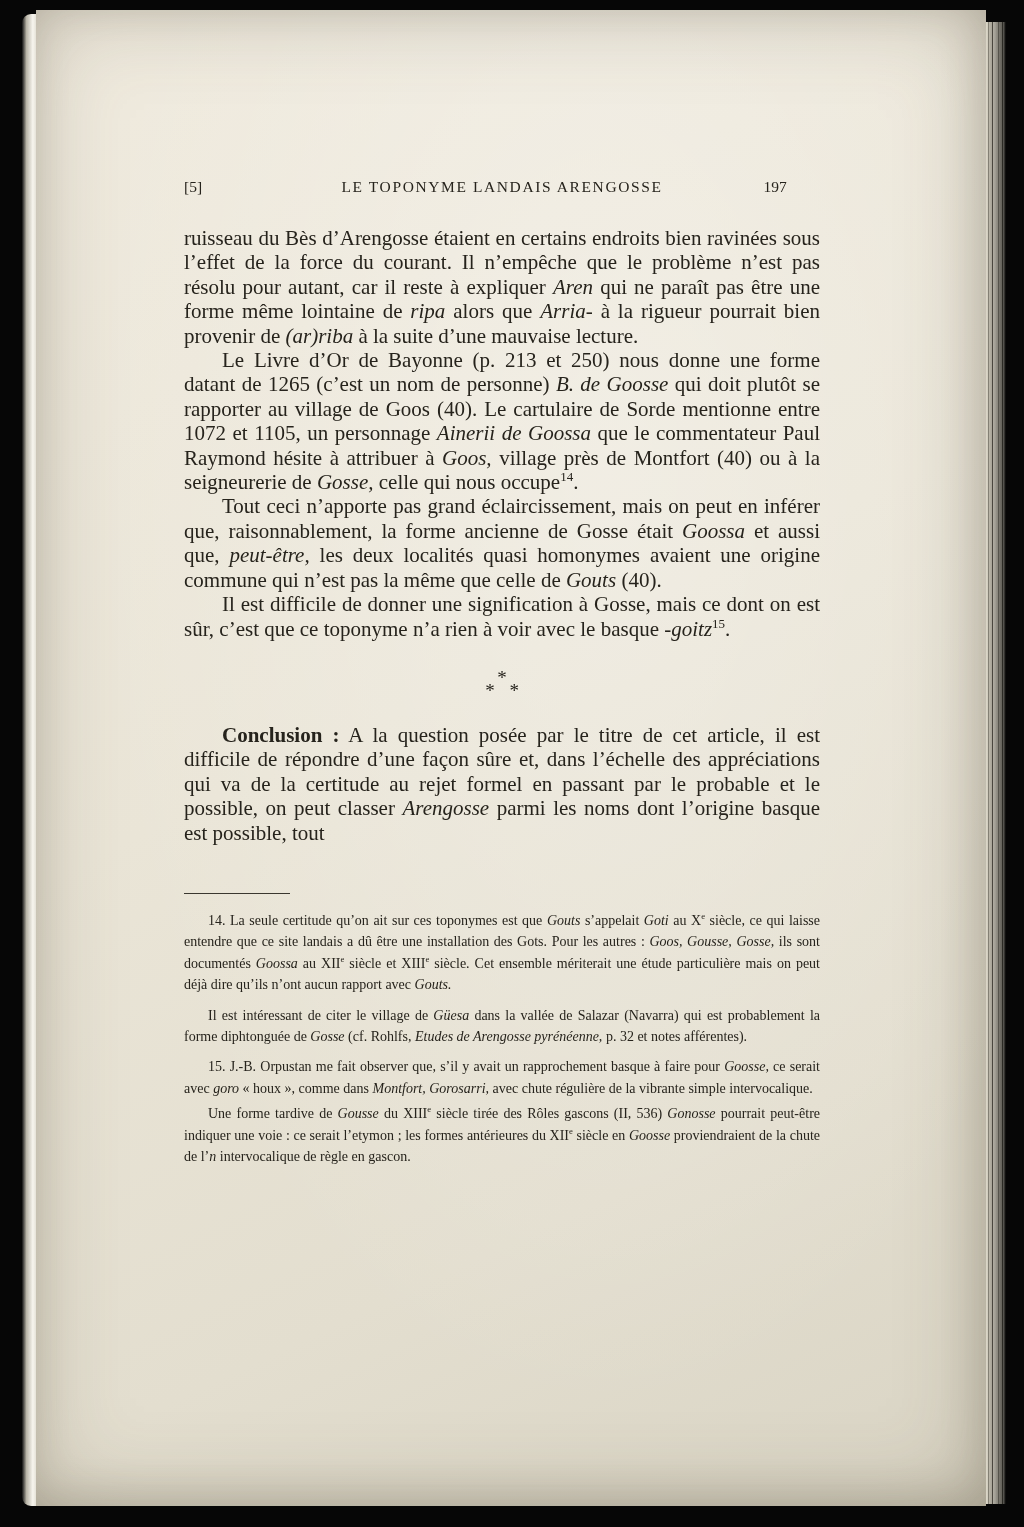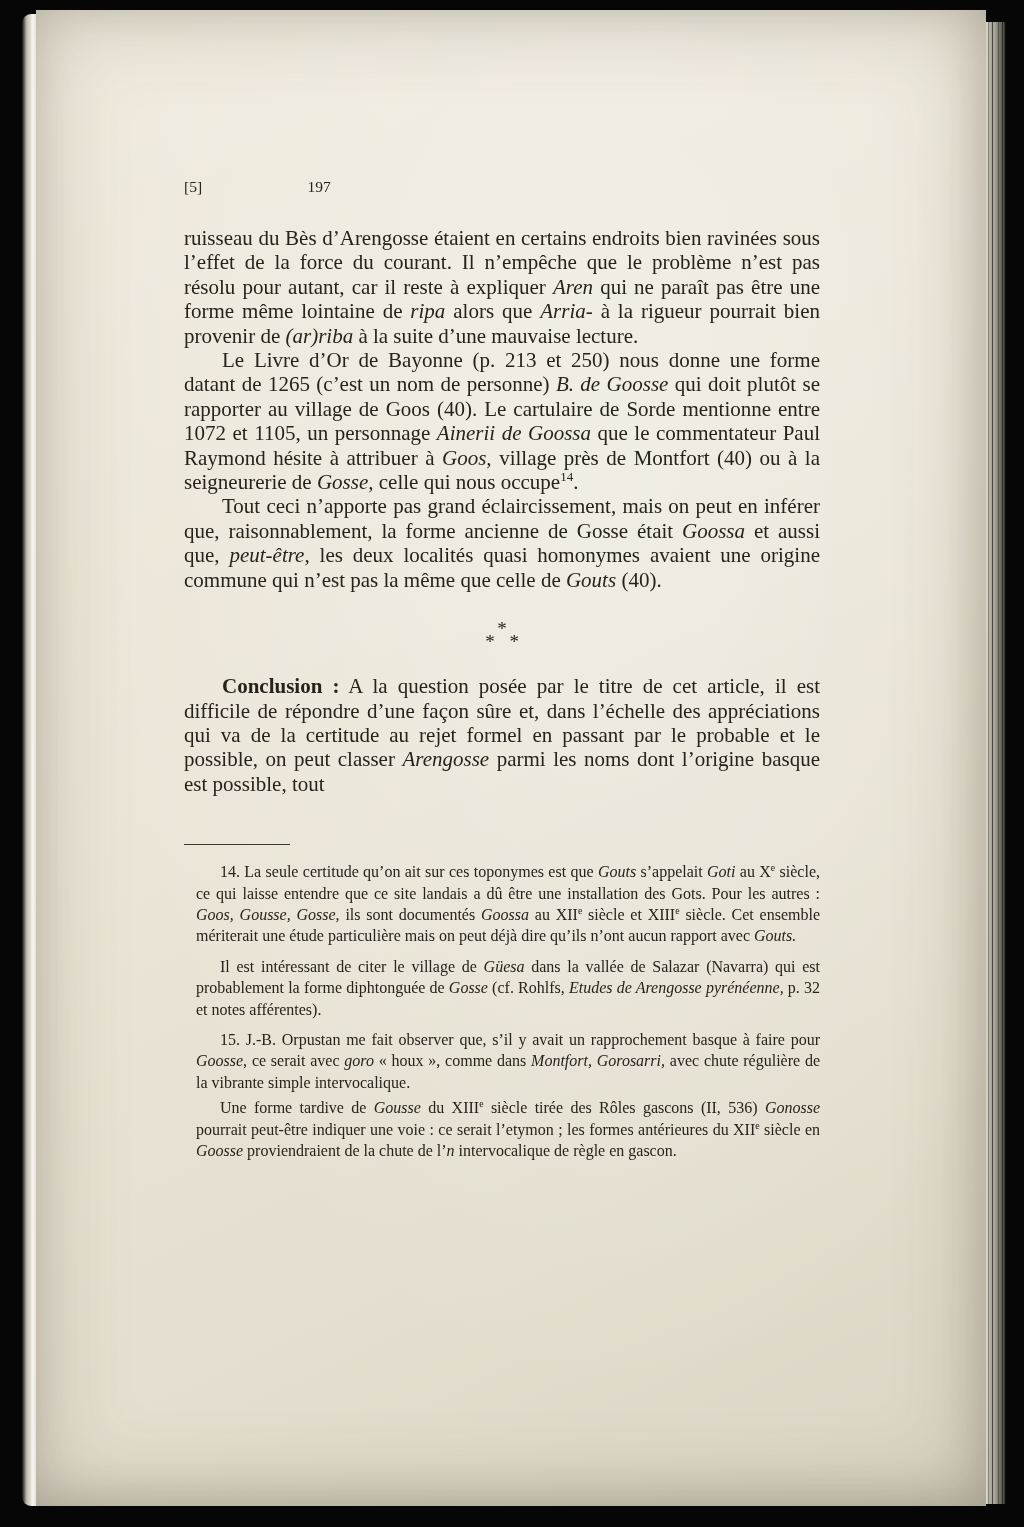--- a/index.html
+++ b/index.html
@@ -90,46 +90,48 @@
   }
   .dinkus .row2 { word-spacing: 10px; }
   .conclusion-block { margin-top: 14px; }
   .fn-rule {
     width: 106px;
     border: 0;
     border-top: 1.6px solid #3a372f;
     margin: 48px 0 16px 0;
   }
   .footnotes p.fn {
-    margin: 0 0 4px 12px;
-    font-size: 16px;
+    margin: 0 0 4px 0;
+    font-size: 14px;
     line-height: 21.4px;
     text-align: justify;
     text-indent: 24px;
   }
   .footnotes p.fn.gap { margin-top: 9px; }
 </style>
 </head>
 <body>
 
 <div class="scan">
   <div class="gutter-pages"></div>
 
   <div class="page">
     <div class="content">
 
       <div class="header">
         <span class="bracket">[5]</span>
+        <span class="title">LE TOPONYME LANDAIS ARENGOSSE</span>
         <span class="pageno">197</span>
       </div>
 
       <div class="main">
         <p class="p first"><span>ruisseau du Bès d’Arengosse étaient en certains endroits bien ravinées sous l’effet de la force du courant. Il n’empêche que le problème n’est pas résolu pour autant, car il reste à expliquer </span><i>Aren</i><span> qui ne paraît pas être une forme même lointaine de </span><i>ripa</i><span> alors que </span><i>Arria-</i><span> à la rigueur pourrait bien provenir de </span><i>(ar)riba</i><span> à la suite d’une mauvaise lecture.</span></p>
         <p class="p"><span>Le Livre d’Or de Bayonne (p. 213 et 250) nous donne une forme datant de 1265 (c’est un nom de personne) </span><i>B. de Goosse</i><span> qui doit plutôt se rapporter au village de Goos (40). Le cartulaire de Sorde mentionne entre 1072 et 1105, un personnage </span><i>Ainerii de Goossa</i><span> que le commentateur Paul Raymond hésite à attribuer à </span><i>Goos,</i><span> village près de Montfort (40) ou à la seigneurerie de </span><i>Gosse,</i><span> celle qui nous occupe</span><sup>14</sup><span>.</span></p>
         <p class="p"><span>Tout ceci n’apporte pas grand éclaircissement, mais on peut en inférer que, raisonnablement, la forme ancienne de Gosse était </span><i>Goossa</i><span> et aussi que, </span><i>peut-être,</i><span> les deux localités quasi homonymes avaient une origine commune qui n’est pas la même que celle de </span><i>Gouts</i><span> (40).</span></p>
+        <p class="p"><span>Il est difficile de donner une signification à Gosse, mais ce dont on est sûr, c’est que ce toponyme n’a rien à voir avec le basque </span><i>-goitz</i><sup>15</sup><span>.</span></p>
 
         <div class="dinkus">
           <div class="row1">*</div>
           <div class="row2">* *</div>
         </div>
 
         <div class="conclusion-block">
           <p class="p"><b>Conclusion :</b><span>  A la question posée par le titre de cet article, il est difficile de répondre d’une façon sûre et, dans l’échelle des appréciations qui va de la certitude au rejet formel en passant par le probable et le possible, on peut classer </span><i>Arengosse</i><span> parmi les noms dont l’origine basque est possible, tout</span></p>
         </div>
       </div>

